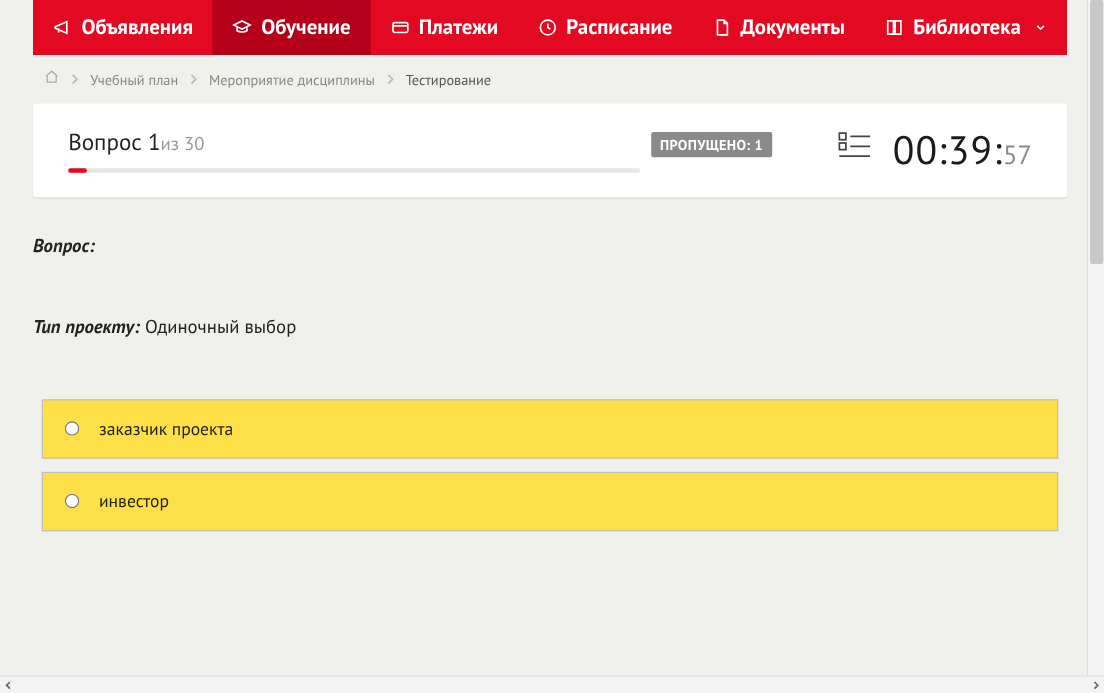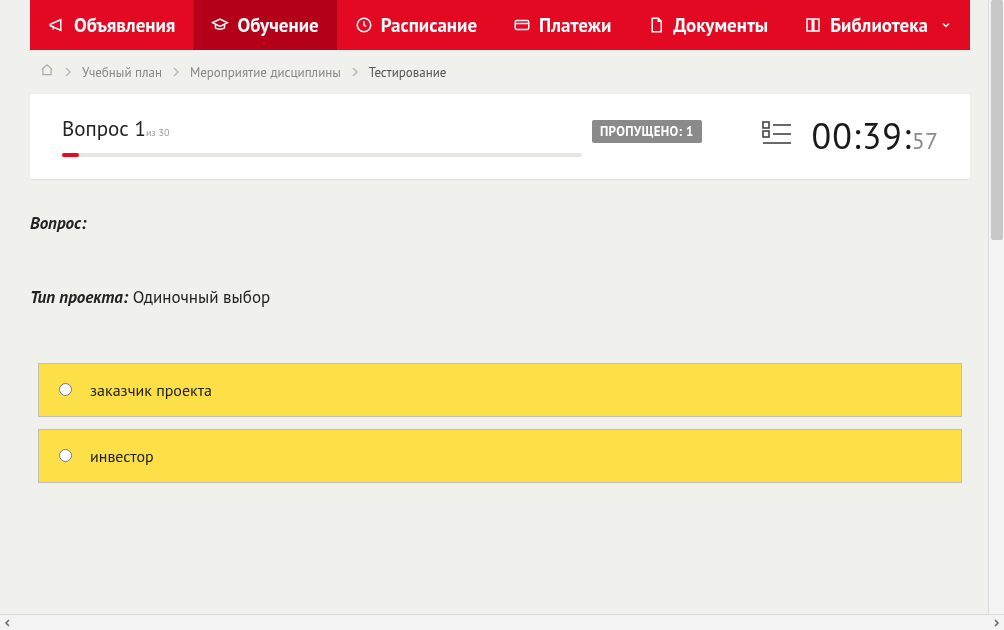--- a/index.html
+++ b/index.html
@@ -22,21 +22,21 @@
   .breadcrumb .sep svg { display: block; }
 
   
   .page-title { text-align: center; color: #e30923; font-size: 30px; font-weight: 700; margin: 18px 0 28px; }
 
   
   .statusbar { background: #fff; border-radius: 2px; box-shadow: 0 1px 2px rgba(0,0,0,0.06); display: flex; align-items: center; padding: 18px 32px 20px; gap: 20px; }
   .status-left { flex: 1; min-width: 0; }
   .q-line { display: flex; align-items: baseline; }
   .q-strong { font-size: 21px; font-weight: 400; color: #222; }
-  .q-sub { font-size: 10px; color: #999; }
+  .q-sub { font-size: 17px; color: #999; }
   .skip-badge { margin-left: auto; background: #8a8a8a; color: #fff; font-size: 13px; font-weight: 700; letter-spacing: 0.3px; padding: 3px 8px; border-radius: 2px; }
   .progress-track { margin-top: 10px; height: 4px; background: #e6e6e3; border-radius: 2px; width: 520px; position: relative; }
   .progress-fill { position: absolute; left: 0; top: 0; height: 100%; width: 3.3%; background: #e30923; border-radius: 2px; }
   .list-icon { margin-left: 40px; cursor: pointer; }
   .timer { margin-left: auto; display: flex; align-items: baseline; font-variant-numeric: tabular-nums; }
   .timer-main { font-size: 36px; font-weight: 300; color: #1a1a1a; letter-spacing: 1px; }
   .timer-sec { font-size: 24px; font-weight: 300; color: #8a8a8a; }
 
   
   .qbody { margin-top: 31px; font-size: 17px; color: #222; line-height: 1.55; }
@@ -75,31 +75,31 @@
         </div>
         <div class="nav-item active">
           <svg width="18" height="18" viewBox="0 0 24 24" fill="none" stroke="#fff" stroke-width="2">
               <path d="M2 9l10-5 10 5-10 5L2 9z"></path>
               <path d="M6 11v5c3 2 9 2 12 0v-5"></path>
             </svg>
           <span>Обучение</span>
         </div>
         <div class="nav-item">
           <svg width="18" height="18" viewBox="0 0 24 24" fill="none" stroke="#fff" stroke-width="2">
+              <rect x="3" y="6" width="18" height="12" rx="2"></rect>
+              <path d="M3 10h18"></path>
+            </svg>
+          <span>Платежи</span>
+        </div>
+        <div class="nav-item">
+          <svg width="18" height="18" viewBox="0 0 24 24" fill="none" stroke="#fff" stroke-width="2">
               <circle cx="12" cy="12" r="9"></circle>
               <path d="M12 7v5l3 2"></path>
             </svg>
           <span>Расписание</span>
-        </div>
-        <div class="nav-item">
-          <svg width="18" height="18" viewBox="0 0 24 24" fill="none" stroke="#fff" stroke-width="2">
-              <rect x="3" y="6" width="18" height="12" rx="2"></rect>
-              <path d="M3 10h18"></path>
-            </svg>
-          <span>Платежи</span>
         </div>
         <div class="nav-item">
           <svg width="18" height="18" viewBox="0 0 24 24" fill="none" stroke="#fff" stroke-width="2">
               <path d="M7 3h8l4 4v14H7z"></path>
               <path d="M15 3v4h4"></path>
             </svg>
           <span>Документы</span>
         </div>
         <div class="nav-item">
           <svg width="18" height="18" viewBox="0 0 24 24" fill="none" stroke="#fff" stroke-width="2">
@@ -164,21 +164,21 @@
           <span class="timer-main">00:39:</span>
           <span class="timer-sec">57</span>
         </div>
       </div>
 
       <div class="qbody">
         <div>
           <span class="label">Вопрос:</span>
         </div>
         <div class="answer-type-row">
-          <span class="label">Тип проекта:</span>
+          <span class="label">Тип проекту:</span>
           <span>Одиночный выбор</span>
         </div>
       </div>
 
       <div class="options">
         <label class="option">
           <input type="radio" name="ans" style="">
           <span>заказчик проекта</span>
         </label>
         <label class="option">

